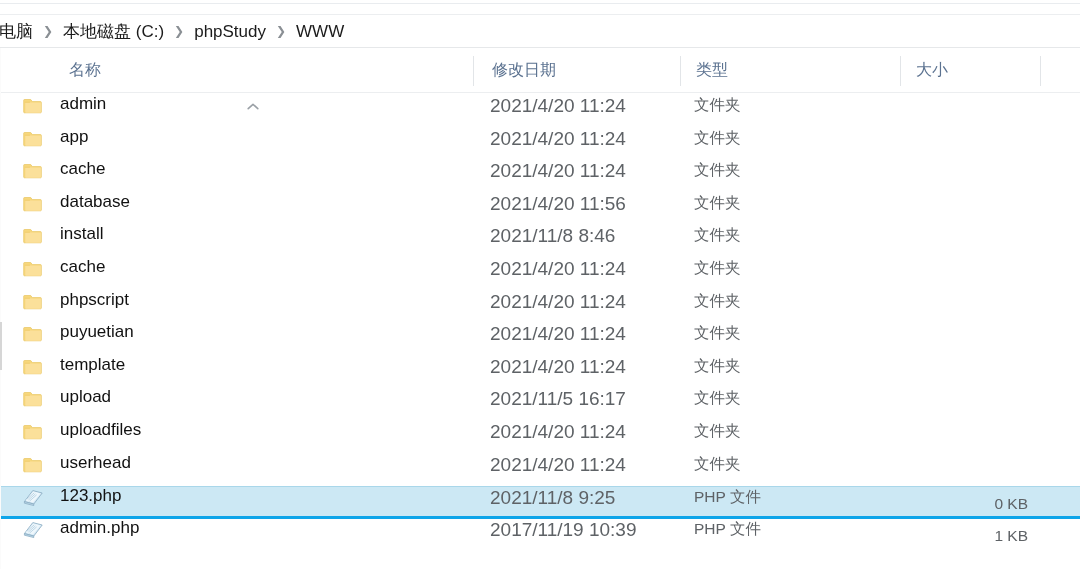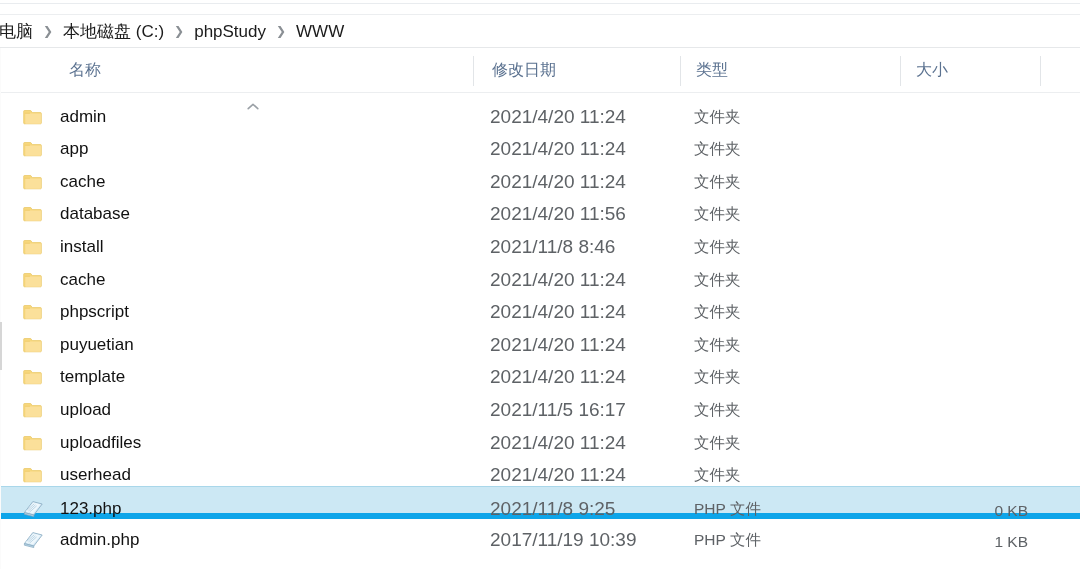--- a/index.html
+++ b/index.html
@@ -129,29 +129,29 @@
   }
   .row {
     position: relative;
     height: 32.6px;
     width: 1080px;
     box-sizing: border-box;
   }
   .row.selected {
     background: #cce8f4;
     border-top: 1px solid #a9d7ea;
-    border-bottom: 6px solid #0ea5e9;
+    border-bottom: 3px solid #0ea5e9;
   }
 
   .cell {
     position: absolute;
     top: 0;
     height: 32.6px;
     display: flex;
-    align-items: flex-end;
+    align-items: flex-start;
     box-sizing: border-box;
     white-space: nowrap;
     overflow: hidden;
   }
 
   .cell-name {
     left: 22px;
     width: 450px;
     font-size: 17px;
     color: #111111;
@@ -168,20 +168,21 @@
     font-size: 15.5px;
     color: #5e6266;
   }
   .cell-size {
     left: 894px;
     width: 140px;
     font-size: 15.5px;
     color: #5e6266;
     justify-content: flex-end;
     padding-right: 6px;
+    margin-top: 8px;
   }
 
   .icon-wrap {
     width: 22px;
     height: 22px;
     margin-right: 16px;
     flex: 0 0 22px;
     display: flex;
     align-items: center;
     justify-content: center;

